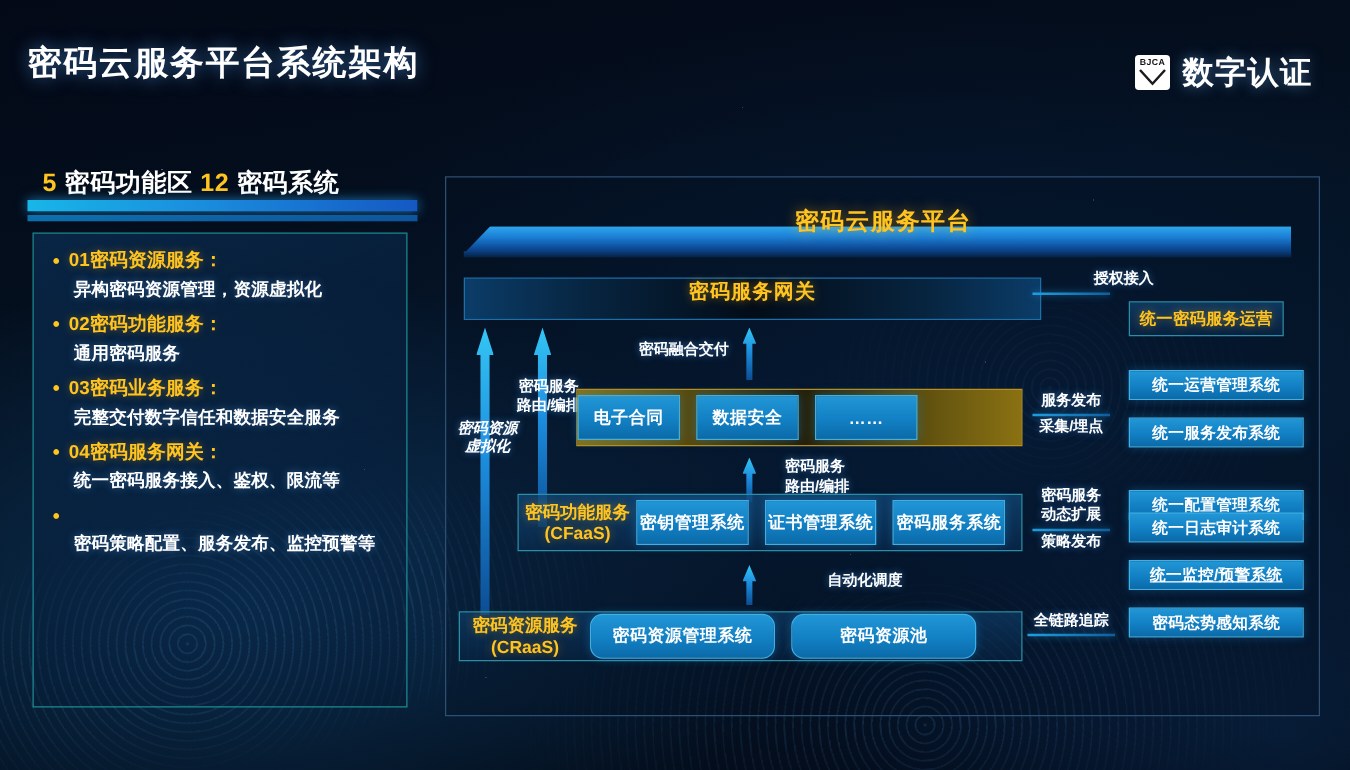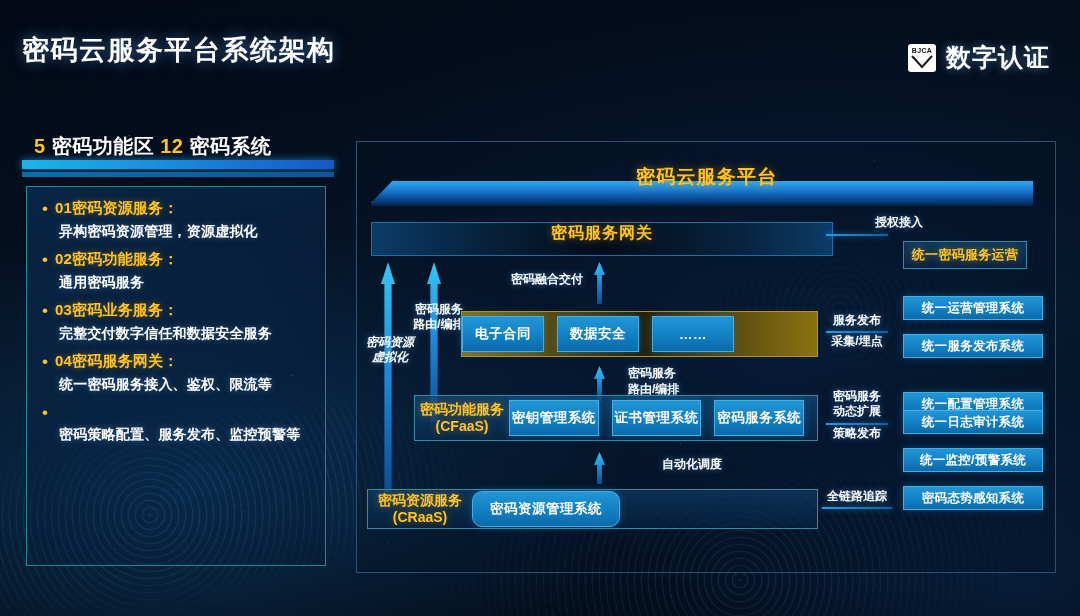--- a/index.html
+++ b/index.html
@@ -303,20 +303,21 @@
 <div class="row row-cfaas">
   <div class="row-label">密码功能服务<br>(CFaaS)</div>
   <div class="chip">密钥管理系统</div>
   <div class="chip">证书管理系统</div>
   <div class="chip">密码服务系统</div>
 </div>
 
 <div class="row row-craas">
   <div class="row-label">密码资源服务<br>(CRaaS)</div>
   <div class="chip">密码资源管理系统</div>
+  <div class="chip">密码资源池</div>
 </div>
 
 <div class="conn" style="left:856px; top:215px;margin-left:12px;">授权接入</div>
 <div class="conn-line" style="left:826px; top:234px;"></div>
 
 <div class="conn" style="left:826px; top:313px;">服务发布</div>
 <div class="conn-line" style="left:826px; top:331px;"></div>
 <div class="conn" style="left:826px; top:334px;">采集/埋点</div>
 
 <div class="conn" style="left:826px; top:389px;">密码服务<br>动态扩展</div>
@@ -324,14 +325,14 @@
 <div class="conn" style="left:826px; top:426px;">策略发布</div>
 
 <div class="conn" style="left:822px; top:489px; width:70px;">全链路追踪</div>
 <div class="conn-line" style="left:822px; top:507px; width:70px;"></div>
 
 <div class="ops-head">统一密码服务运营</div>
 <div class="ops-item" style="top:296px;">统一运营管理系统</div>
 <div class="ops-item" style="top:334px;">统一服务发布系统</div>
 <div class="ops-item" style="top:380px;margin-top:12px;">统一配置管理系统</div>
 <div class="ops-item" style="top:410px;">统一日志审计系统</div>
-<div class="ops-item" style="top:448px;">统一监控/预警系统</div>
+<div class="ops-item" style="top:448px;text-decoration:underline;">统一监控/预警系统</div>
 <div class="ops-item" style="top:486px;">密码态势感知系统</div>
 
 </body></html>

